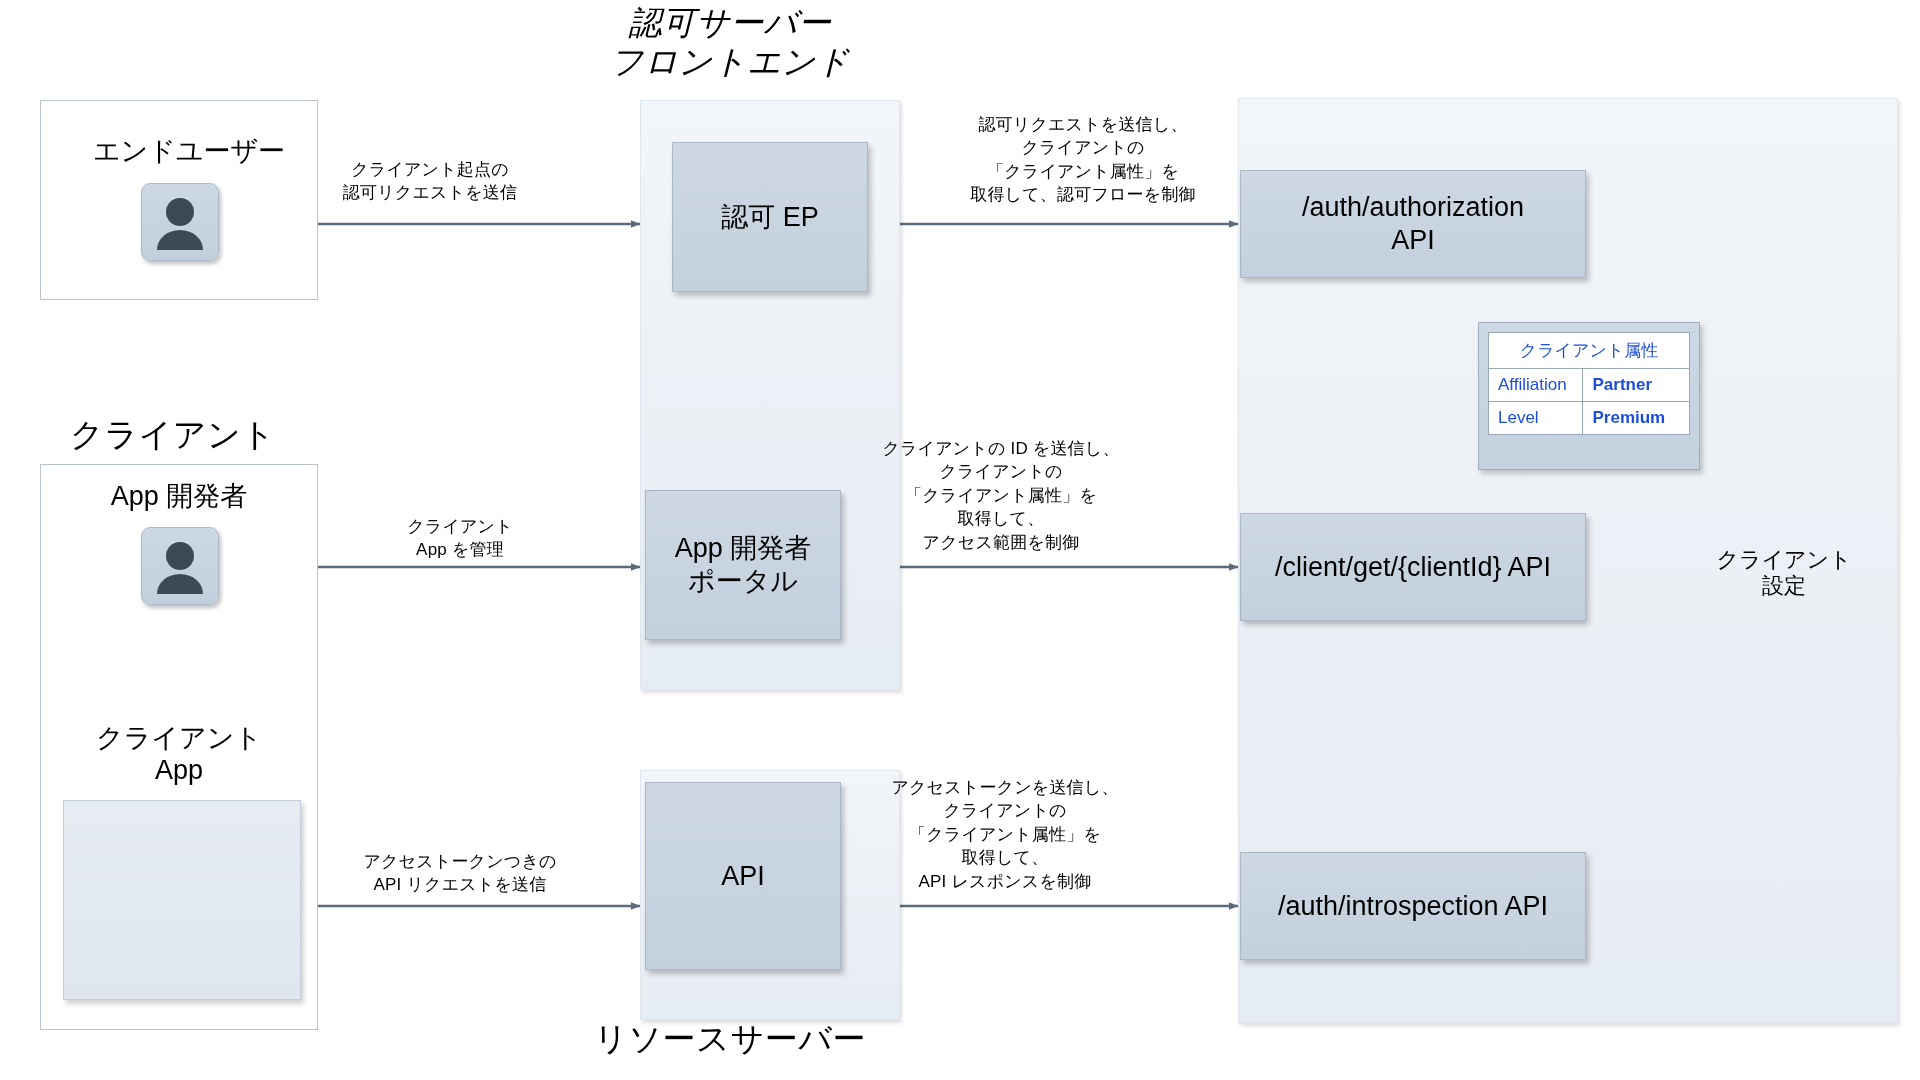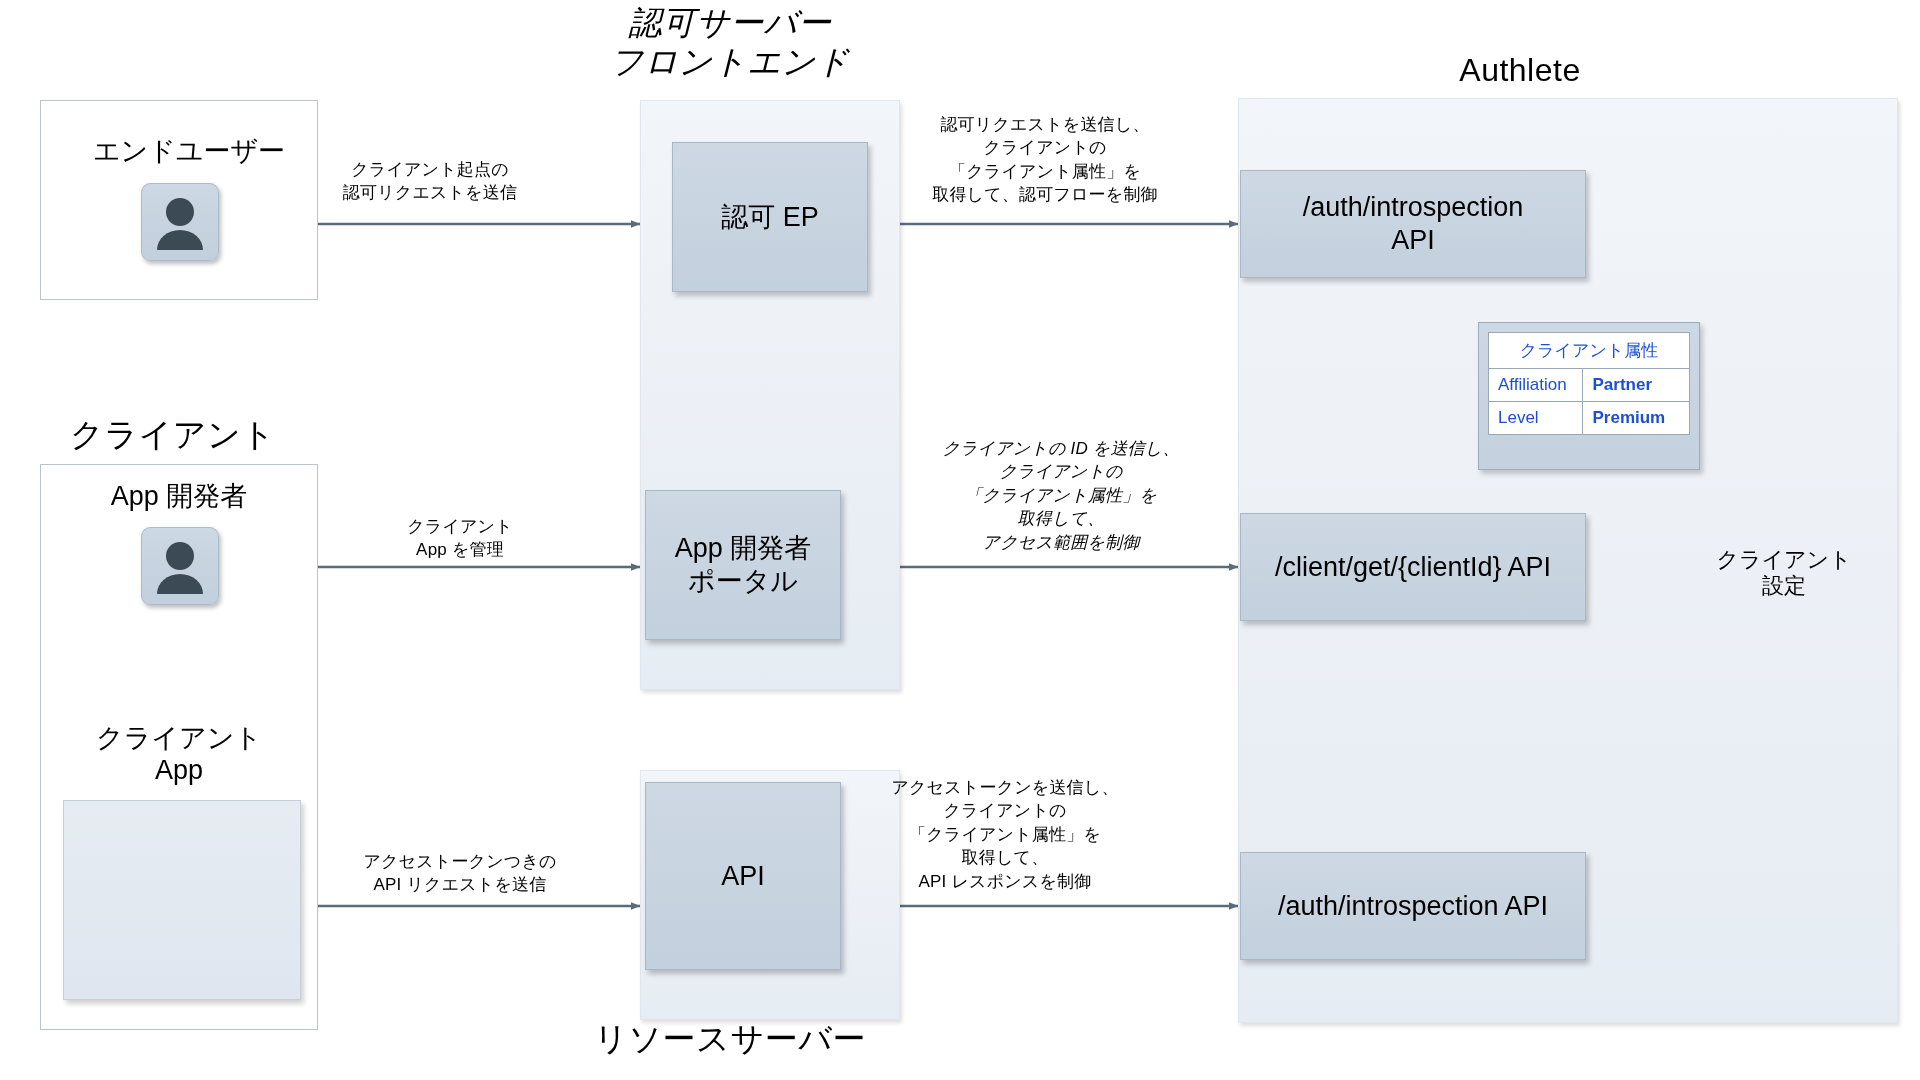--- a/index.html
+++ b/index.html
@@ -206,21 +206,20 @@
       <ellipse cx="1784" cy="517" rx="72" ry="26" fill="url(#cylTop)" stroke="#9aa9b7" stroke-width="1.2"></ellipse>
     </g>
   </svg>
 
 
   <div class="col-title" style="left:70px; top:416px; width:300px; text-align:left;">クライアント</div>
 
   <div class="col-title" style="left:560px; top:4px; width:340px;font-style:italic;">認可サーバー
 フロントエンド</div>
 
-  <div class="col-title" style="left:1370px; top:52px; width:300px; font-size:32px;">Authlete</div>
 
   <div class="col-title" style="left:560px; top:1020px; width:340px;">リソースサーバー</div>
 
   <div class="actor-panel" style="left:40px; top:100px; width:278px; height:200px;"></div>
   <div class="caption" style="left:40px; top:135px; width:298px;">エンドユーザー</div>
   <div class="avatar" style="left:141px; top:183px;">
     <svg width="76" height="76" viewBox="0 0 76 76">
       <circle cx="38" cy="28" r="14" fill="#3c4a55"></circle>
       <path d="M15,66 a23,20 0 0 1 46,0 Z" fill="#3c4a55"></path>
     </svg>
@@ -241,21 +240,21 @@
   <div class="container-panel" style="left:640px; top:100px; width:260px; height:590px;"></div>
   <div class="proc-box" style="left:672px; top:142px; width:196px; height:150px;">認可 EP</div>
   <div class="proc-box" style="left:645px; top:490px; width:196px; height:150px;">App 開発者
 ポータル</div>
 
   <div class="container-panel" style="left:640px; top:770px; width:260px; height:250px;"></div>
   <div class="proc-box" style="left:645px; top:782px; width:196px; height:188px;">API</div>
 
   <div class="container-panel" style="left:1238px; top:98px; width:660px; height:925px;"></div>
 
-  <div class="proc-box" style="left:1240px; top:170px; width:346px; height:108px;">/auth/introspection
+  <div class="proc-box" style="left:1240px; top:170px; width:346px; height:108px;">/auth/authorization
 API</div>
   <div class="proc-box" style="left:1240px; top:513px; width:346px; height:108px;">/client/get/{clientId} API</div>
   <div class="proc-box" style="left:1240px; top:852px; width:346px; height:108px;">/auth/introspection API</div>
 
   <div class="cylinder" style="left:1712px; top:517px; width:144px; height:122px;">
     <div class="cyl-label" style="top:30px;">クライアント
 設定</div>
   </div>
 
   <div class="callout" style="left:1478px; top:322px; width:222px; height:148px;">
@@ -272,29 +271,29 @@
         <td class="attr-key">Level</td>
         <td class="attr-val">Premium</td>
       </tr>
     </tbody>
       </table>
   </div>
 
   <div class="arrow-label" style="left:300px; top:158px; width:260px;">クライアント起点の
 認可リクエストを送信</div>
 
-  <div class="arrow-label" style="left:880px; top:113px; width:330px;">認可リクエストを送信し、
+  <div class="arrow-label" style="left:918px; top:113px; width:330px;">認可リクエストを送信し、
 クライアントの
 「クライアント属性」を
 取得して、認可フローを制御</div>
 
   <div class="arrow-label" style="left:330px; top:515px; width:260px;">クライアント
 App を管理</div>
 
-  <div class="arrow-label" style="left:896px; top:437px; width:330px;font-style:italic;">クライアントの ID を送信し、
+  <div class="arrow-label" style="left:836px; top:437px; width:330px;">クライアントの ID を送信し、
 クライアントの
 「クライアント属性」を
 取得して、
 アクセス範囲を制御</div>
 
   <div class="arrow-label" style="left:330px; top:850px; width:260px;">アクセストークンつきの
 API リクエストを送信</div>
 
   <div class="arrow-label" style="left:840px; top:776px; width:330px;">アクセストークンを送信し、
 クライアントの

